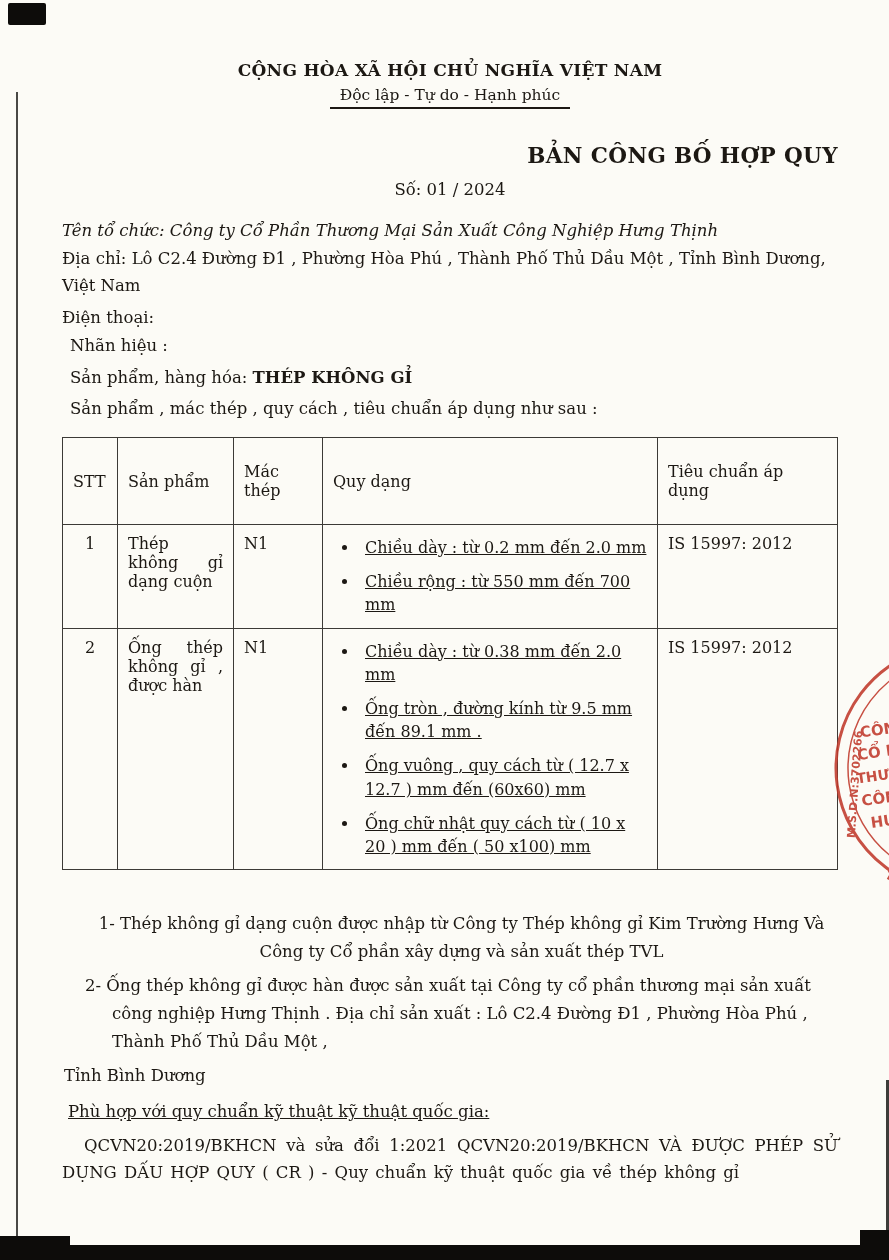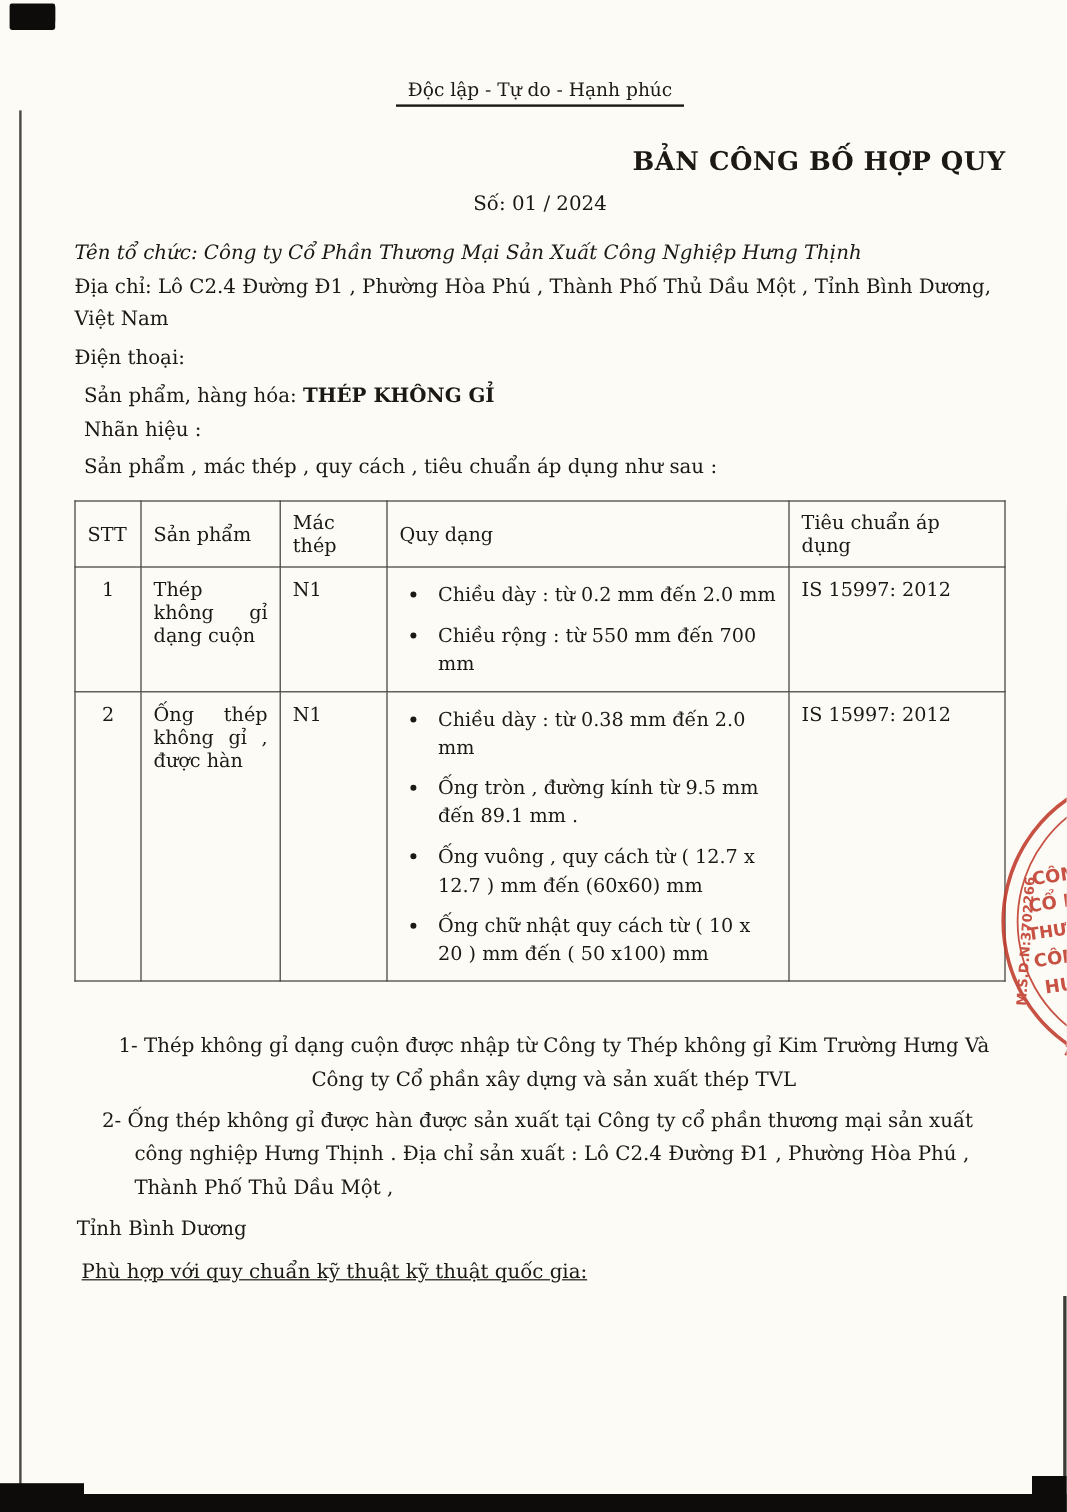--- a/index.html
+++ b/index.html
@@ -54,30 +54,30 @@
     width:775px;margin-top:14px;
     font-size:16px;
   }
   table.spec th,table.spec td{
     border:1.5px solid #3c3a36;
     vertical-align:top;
     padding:9px 10px;
   }
   table.spec th{
     font-weight:normal;text-align:left;vertical-align:middle;
-    padding:8px 10px;
+    padding:24px 10px;
   }
   col.c-stt{width:55px;}col.c-sp{width:116px;}col.c-mt{width:89px;}
   col.c-qc{width:335px;}col.c-tc{width:180px;}
   th.th-stt{text-align:center;}
   td.td-stt{text-align:center;}
   td.td-sp{text-align:justify;}
   td.td-mt{padding-left:18px;}
   ul.spec-list{margin:2px 0 2px 0;padding-left:26px;}
-  ul.spec-list li{margin-bottom:11px;padding-left:6px;line-height:1.45;}
+  ul.spec-list li{margin-bottom:11px;padding-left:6px;line-height:1.45;text-decoration:underline;}
   ul.spec-list li:last-child{margin-bottom:2px;}
 
   
   .notes{margin-top:40px;font-size:16.5px;line-height:1.7;}
   .note-1{padding-left:23px;margin:0 0 6px 0;text-align:center;}
   .note-2{padding-left:50px;text-indent:-27px;margin:0 0 6px 0;}
   .province{margin:2px 0 0 2px;}
   .conformity{margin:8px 0 0 6px;text-decoration:underline;}
   .regulation{
     margin:6px 0 0 0;text-indent:22px;text-align:justify;
@@ -107,31 +107,32 @@
   <div class="art art-blob-tl2"></div>
   <div class="art art-left-line"></div>
   <div class="art art-bottom-bar"></div>
   <div class="art art-bottom-left"></div>
   <div class="art art-bottom-right"></div>
   <div class="art art-right-line"></div>
 
   <div class="content">
 
     <div class="nat-header">
+      <div class="nat-title">CỘNG HÒA XÃ HỘI CHỦ NGHĨA VIỆT NAM</div>
       <div class="motto">Độc lập - Tự do - Hạnh phúc</div>
     </div>
 
     <div class="doc-title">BẢN CÔNG BỐ HỢP QUY</div>
     <div class="doc-number">Số: 01 / 2024</div>
 
     <p class="para para-first">Tên tổ chức: Công ty Cổ Phần Thương Mại Sản Xuất Công Nghiệp Hưng Thịnh</p>
     <p class="para">Địa chỉ: Lô C2.4 Đường Đ1 , Phường Hòa Phú , Thành Phố Thủ Dầu Một , Tỉnh Bình Dương, Việt Nam</p>
     <p class="para para-gap">Điện thoại:</p>
+    <p class="para para-indent">Nhãn hiệu :</p>
     <p class="para para-gap para-indent"><span>Sản phẩm, hàng hóa: </span><span class="bold">THÉP KHÔNG GỈ</span></p>
-    <p class="para para-indent">Nhãn hiệu :</p>
     <p class="para para-gap para-indent">Sản phẩm , mác thép , quy cách , tiêu chuẩn áp dụng như sau :</p>
 
     <table class="spec">
       <colgroup>
         <col class="c-stt">
           <col class="c-sp">
           <col class="c-mt">
           <col class="c-qc">
           <col class="c-tc">
       </colgroup>
@@ -172,20 +173,21 @@
           <td>IS 15997: 2012</td>
         </tr>
       </tbody>
     </table>
 
     <div class="notes">
       <p class="note-1">1- Thép không gỉ dạng cuộn được nhập từ Công ty Thép không gỉ Kim Trường Hưng Và Công ty Cổ phần xây dựng và sản xuất thép TVL</p>
       <p class="note-2">2- Ống thép không gỉ được hàn được sản xuất tại Công ty cổ phần thương mại sản xuất công nghiệp Hưng Thịnh . Địa chỉ sản xuất : Lô C2.4 Đường Đ1 , Phường Hòa Phú , Thành Phố Thủ Dầu Một ,</p>
       <p class="para province">Tỉnh Bình Dương</p>
       <p class="para conformity">Phù hợp với quy chuẩn kỹ thuật kỹ thuật quốc gia:</p>
+      <p class="para regulation">QCVN20:2019/BKHCN  và  sửa  đổi  1:2021  QCVN20:2019/BKHCN  VÀ  ĐƯỢC PHÉP SỬ DỤNG DẤU HỢP QUY ( CR ) -  Quy chuẩn kỹ thuật quốc gia về thép không gỉ</p>
     </div>
 
   </div>
 
   <div class="stamp">
     <svg width="280" height="280" viewBox="0 0 280 280">
       <circle cx="140" cy="140" r="124" fill="none" stroke="#c0392b" stroke-width="3"></circle>
       <circle cx="140" cy="140" r="112" fill="none" stroke="#c0392b" stroke-width="1.5"></circle>
       <text x="0" y="0" font-size="11" transform="translate(26 195) rotate(-78)">M.S.D.N:3702266</text>
       <text x="0" y="0" font-size="11" transform="translate(50 238) rotate(38)">TP.THỦ DẦU MỘ</text>

